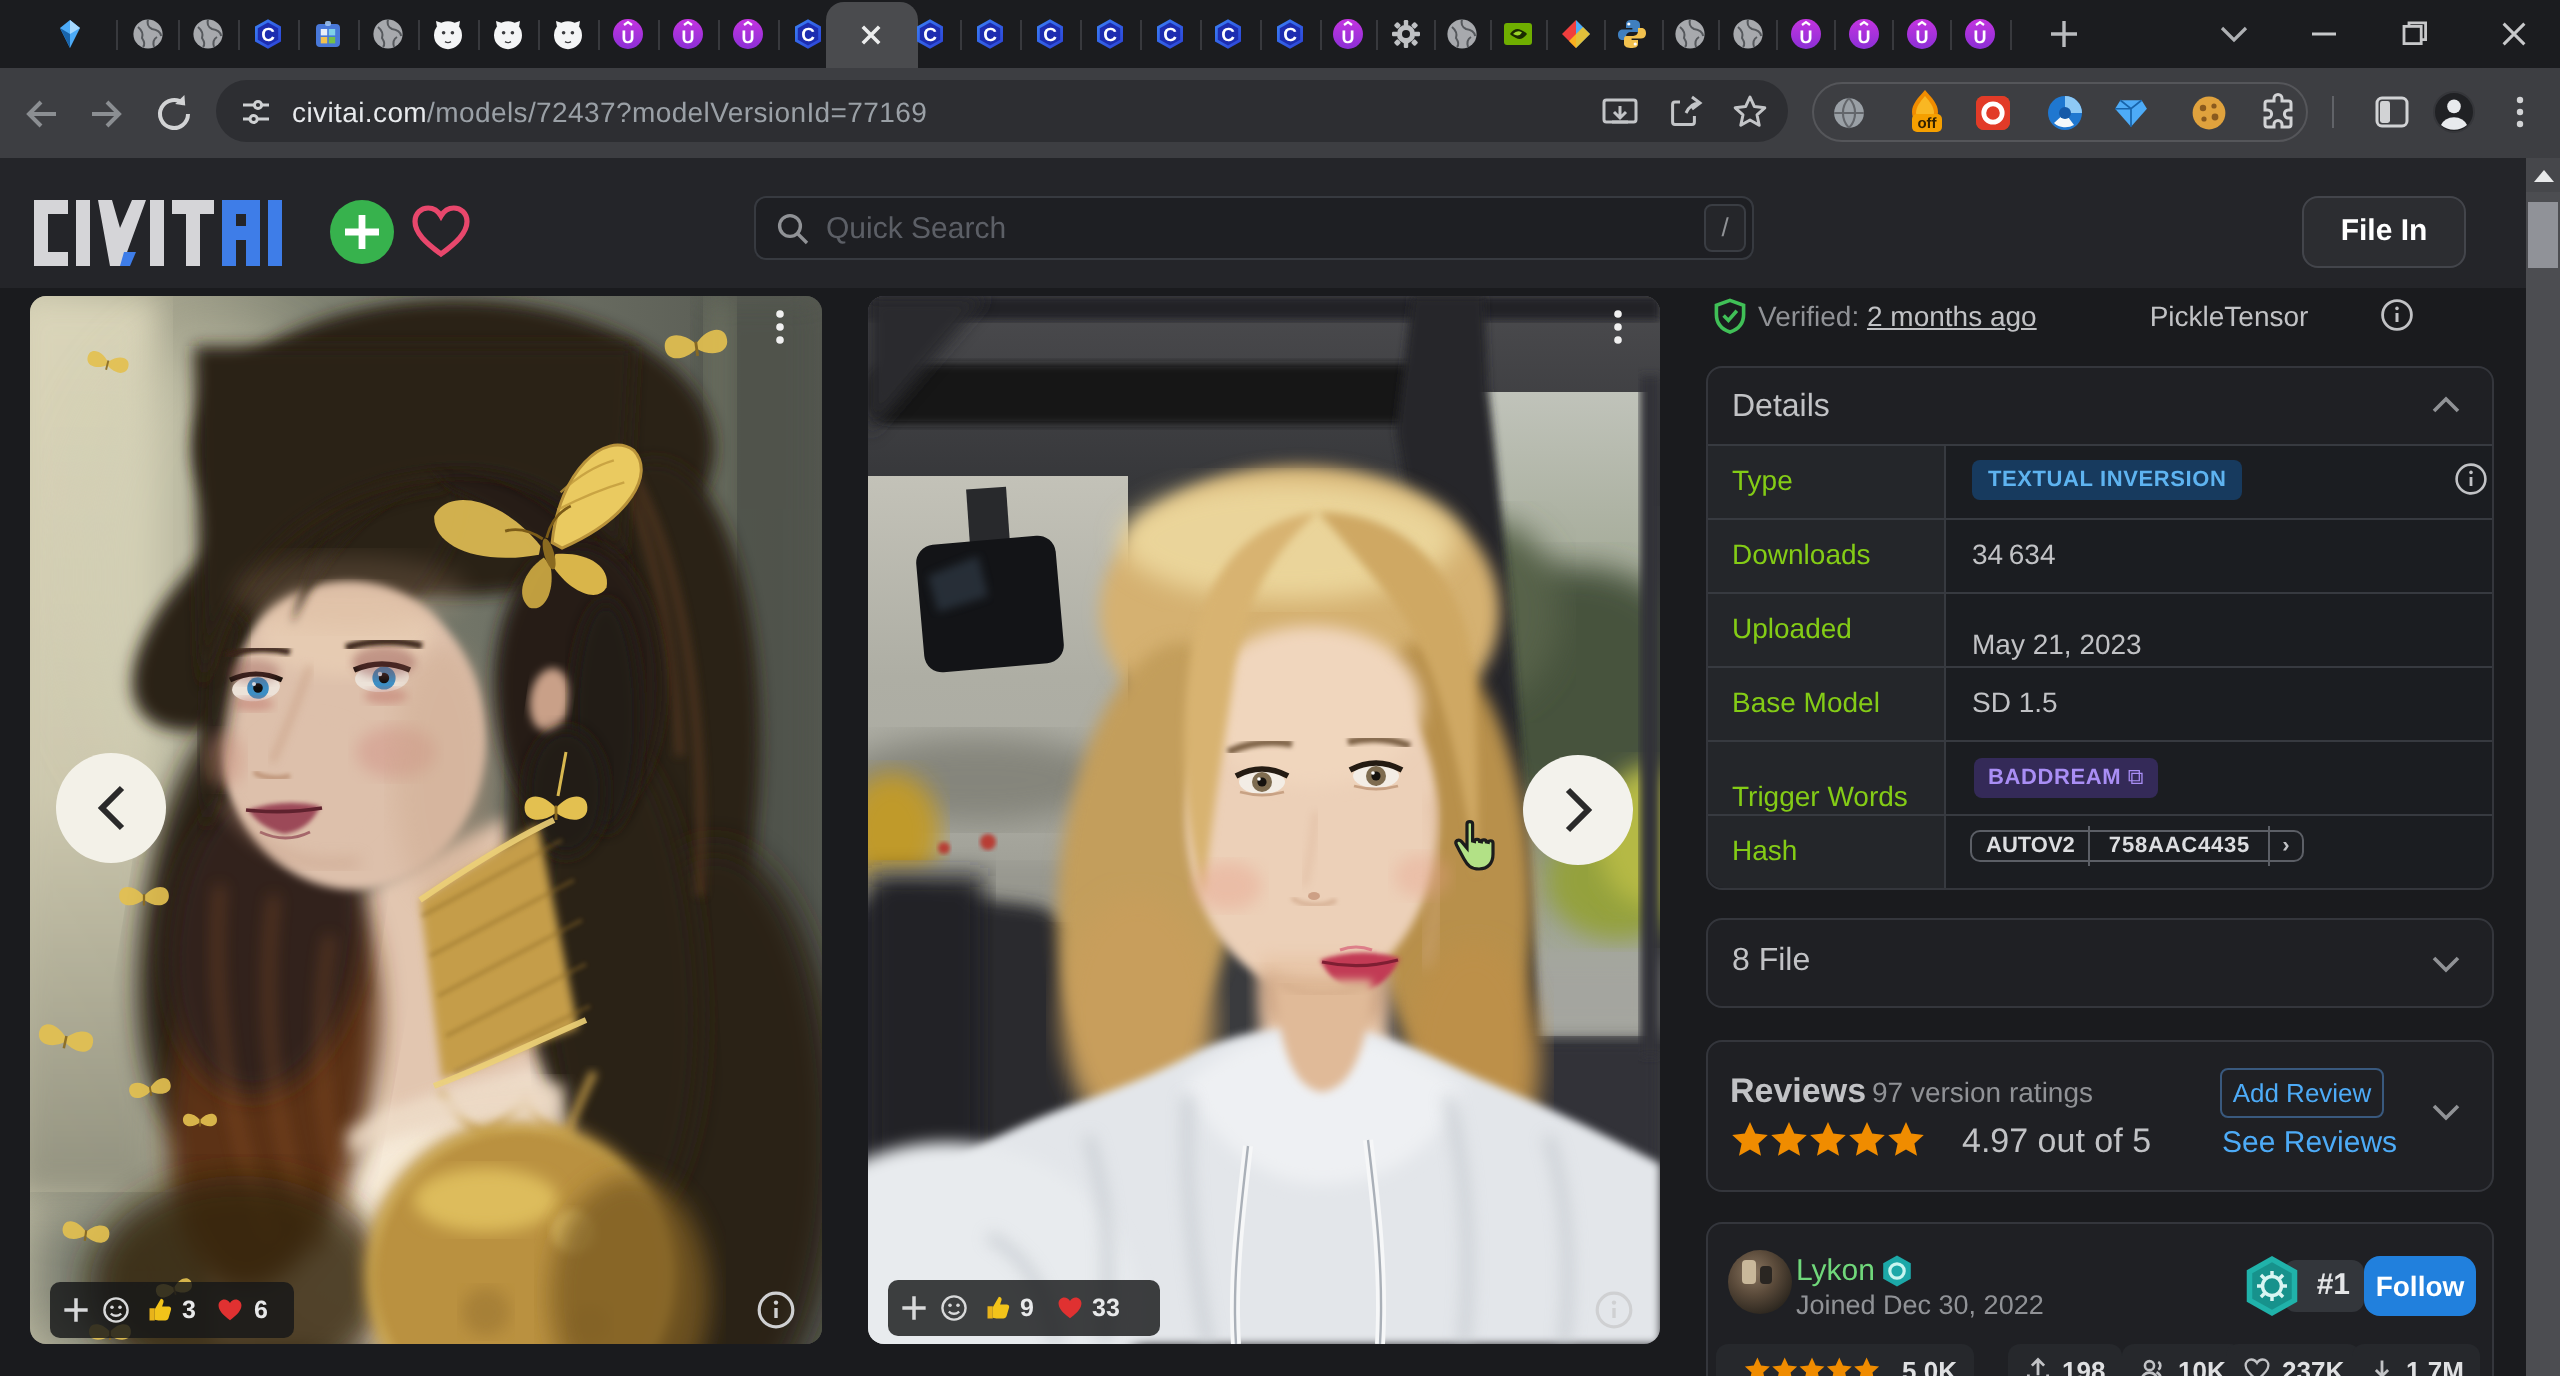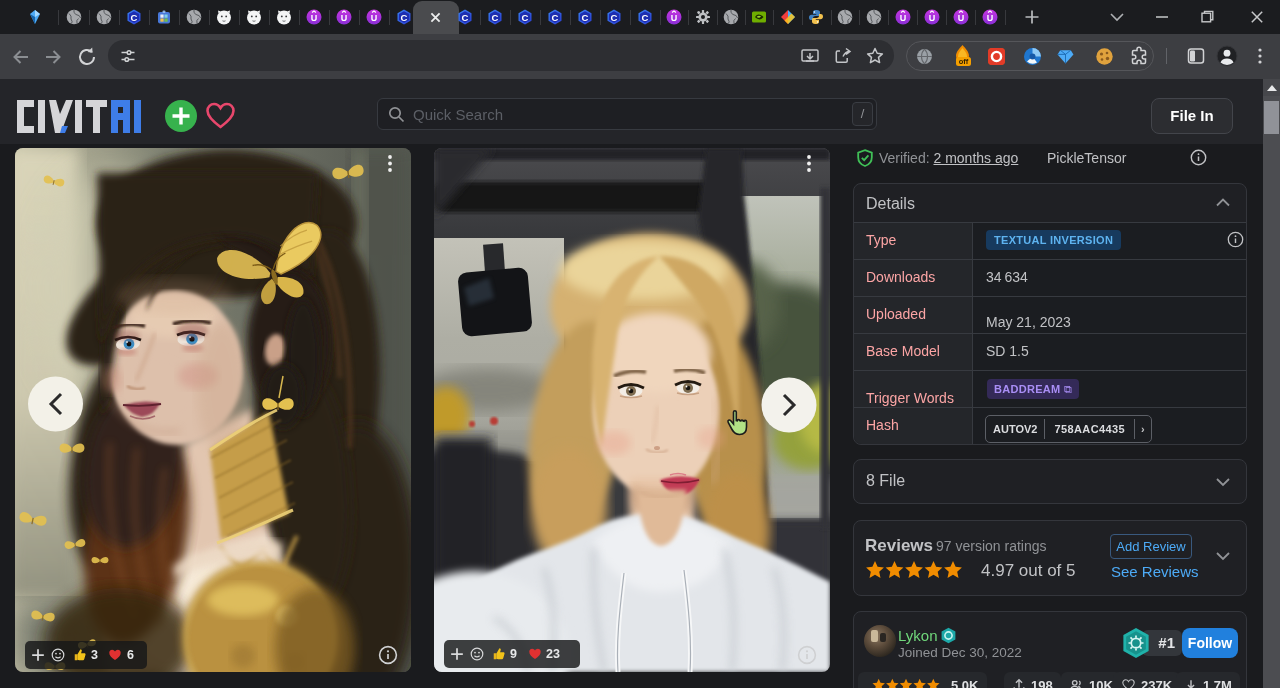--- a/index.html
+++ b/index.html
@@ -22,21 +22,21 @@
 #searchbar{position:absolute;left:377px;top:98px;width:500px;height:32px;background:#1e1f23;border:1px solid #373a40;border-radius:6px}
 #slash{position:absolute;left:852px;top:102px;width:21px;height:24px;background:#25262a;border:1px solid #3a3d43;border-radius:4px;color:#909296;font-size:13px;text-align:center;line-height:22px}
 #qsearch{position:absolute;left:413px;top:106px;font-size:15px;color:#5c5f66}
 #signin{position:absolute;left:1151px;top:98px;width:82px;height:36px;background:#2c2d31;border:1px solid #43454b;border-radius:8px;color:#fff;font-weight:bold;font-size:15px;text-align:center;line-height:33px}
 
 .imgcard{position:absolute;top:148px;width:396px;height:524px;border-radius:8px;overflow:hidden;background:#333}
 #card1{left:15px}
 #card2{left:434px}
 
 .panel{position:absolute;background:#1f2024;border:1px solid #34363c;border-radius:8px}
-.dlbl{position:absolute;left:12px;font-size:14px;font-weight:500;color:#fca5a5}
+.dlbl{position:absolute;left:12px;font-size:14px;font-weight:500;color:#84cc16}
 .dval{position:absolute;left:132px;font-size:14px;color:#c1c2c5}
 
 #scrollbar{position:absolute;left:1263px;top:79px;width:17px;height:609px;background:#4c4d51}
 #sbarrow{position:absolute;left:1263px;top:79px;width:17px;height:17px;background:#46474b}
 #sbthumb{position:absolute;left:1264px;top:101px;width:15px;height:33px;background:#909298}
 </style>
 </head>
 <body>
 <div id="stage">
   <svg width="0" height="0" style="position:absolute">
@@ -270,20 +270,21 @@
       <path d="M18,11 H5 M10.5,5 L4.5,11 L10.5,17" stroke="#8b8e92" stroke-width="2" fill="none"></path>
     </svg>
   <svg class="abs" style="left:42px;top:46px" width="22" height="22" viewBox="0 0 22 22">
       <path d="M4,11 H17 M11.5,5 L17.5,11 L11.5,17" stroke="#8b8e92" stroke-width="2" fill="none"></path>
     </svg>
   <svg class="abs" style="left:76px;top:46px" width="22" height="22" viewBox="0 0 22 22">
       <path d="M18,11 a7,7 0 1 1 -2.2,-5.1" stroke="#d2d3d5" stroke-width="2" fill="none"></path>
       <path d="M16.2,1.5 L16.6,6.7 L11.6,6.0 Z" fill="#d2d3d5"></path>
     </svg>
   <div id="omnibox"></div>
+  <div id="urltext">civitai.com<span>/models/72437?modelVersionId=77169</span></div>
 
   <svg class="abs" style="left:119px;top:47px" width="18" height="18" viewBox="0 0 18 18">
     <path d="M2.5,5.5 H8 M11.5,5.5 H15.5 M2.5,12.5 H6 M9.5,12.5 H15.5" stroke="#cfd1d3" stroke-width="1.6"></path>
     <circle cx="10" cy="5.5" r="1.8" fill="none" stroke="#cfd1d3" stroke-width="1.5"></circle>
     <circle cx="7.8" cy="12.5" r="1.8" fill="none" stroke="#cfd1d3" stroke-width="1.5"></circle>
   </svg>
 
   <svg class="abs" style="left:800px;top:46px" width="20" height="20" viewBox="0 0 20 20">
       <rect x="2" y="4" width="16" height="11" rx="1.2" fill="none" stroke="#c3c5c8" stroke-width="1.5"></rect>
       <path d="M10,7 V12.2 M7,10 L10,13 L13,10" stroke="#c3c5c8" stroke-width="1.5" fill="none"></path>
@@ -731,34 +732,34 @@
         <path d="M4.4,8.8 Q7,11 9.6,8.8" stroke="#d8d9da" stroke-width="1.2" fill="none"></path>
       </svg>
   <svg class="abs" style="left:58px;top:499px" width="14" height="14" viewBox="0 0 16 16">
         <path d="M2,7 h3 v7 H2 Z" fill="#e8b31a"></path>
         <path d="M5,13.5 V7.5 L8.5,1.5 C9.5,1.5 10.3,2.3 10,3.5 L9.2,6 H13 c1,0 1.6,.8 1.3,1.8 l-1.4,4.8 C12.6,13.4 12,14 11,14 H7 Z" fill="#f2c31a"></path>
       </svg>
   <div class="abs" style="left:76px;top:499px;color:#e8e9ea;font-size:12.5px;font-weight:bold">9</div>
   <svg class="abs" style="left:94px;top:499px" width="14" height="14" viewBox="0 0 33 32">
         <path d="M16.5,28 C8,22 3,16.5 3,10.5 C3,6.3 6.2,3.5 9.8,3.5 c2.8,0 5.2,1.7 6.7,4.2 c1.5,-2.5 3.9,-4.2 6.7,-4.2 c3.6,0 6.8,2.8 6.8,7 C30,16.5 25,22 16.5,28 Z" fill="#e03131"></path>
       </svg>
-  <div class="abs" style="left:112px;top:499px;color:#e8e9ea;font-size:12.5px;font-weight:bold">23</div>
+  <div class="abs" style="left:112px;top:499px;color:#e8e9ea;font-size:12.5px;font-weight:bold">33</div>
   <svg class="abs" style="left:363px;top:497px" width="20" height="20" viewBox="0 0 20 20">
         <circle cx="10" cy="10" r="8.4" fill="none" stroke="#cfd0d2" stroke-width="1.6"></circle>
         <path d="M10,9 V14" stroke="#cfd0d2" stroke-width="1.7"></path>
         <circle cx="10" cy="6.3" r="1.1" fill="#cfd0d2"></circle>
       </svg>
   </div>
 
   <svg class="abs" style="left:856px;top:149px" width="18" height="18" viewBox="0 0 18 18">
       <path d="M9,1.2 L15.8,3.6 V8.2 C15.8,12.6 13,15.6 9,17 C5,15.6 2.2,12.6 2.2,8.2 V3.6 Z" fill="none" stroke="#40c057" stroke-width="1.8"></path>
       <path d="M5.8,8.8 L8.2,11.2 L12.4,6.4" fill="none" stroke="#40c057" stroke-width="1.8"></path>
     </svg>
   <div class="abs" style="left:879px;top:150px;font-size:14px;color:#909296">Verified: <span style="color:#c1c2c5;text-decoration:underline">2 months ago</span></div>
-  <div class="abs" style="left:1047px;top:150px;width:135px;text-align:left;font-size:14px;color:#c1c2c5">PickleTensor</div>
+  <div class="abs" style="left:1047px;top:150px;width:135px;text-align:center;font-size:14px;color:#c1c2c5">PickleTensor</div>
   <svg class="abs" style="left:1190px;top:149px" width="17" height="17" viewBox="0 0 17 17">
       <circle cx="8.5" cy="8.5" r="7.2" fill="none" stroke="#c1c2c5" stroke-width="1.4"></circle>
       <path d="M8.5,7.5 V12" stroke="#c1c2c5" stroke-width="1.5"></path>
       <circle cx="8.5" cy="5.2" r=".9" fill="#c1c2c5"></circle>
     </svg>
 
   <div class="panel" style="left:853px;top:183px;width:394px;height:262px"></div>
   <div class="abs" style="left:866px;top:195px;font-size:16px;font-weight:500;color:#c1c2c5">Details</div>
   <svg class="abs" style="left:1215px;top:197px" width="16" height="12" viewBox="0 0 16 12">
       <path d="M2,8.5 L8,2.5 L14,8.5" stroke="#909296" stroke-width="1.8" fill="none"></path>
@@ -783,21 +784,21 @@
     <div class="dval" style="top:47px">34 634</div>
     <div class="dval" style="top:92px">May 21, 2023</div>
     <div class="dval" style="top:121px">SD 1.5</div>
     <div class="abs" style="left:132px;top:8px;height:20px;padding:0 8px;background:#173a5e;border-radius:4px;color:#5eb3f0;font-size:11px;font-weight:bold;line-height:20px;letter-spacing:.3px">TEXTUAL INVERSION</div>
     <svg class="abs" style="left:373px;top:9px" width="17" height="17" viewBox="0 0 17 17">
         <circle cx="8.5" cy="8.5" r="7.2" fill="none" stroke="#c1c2c5" stroke-width="1.3"></circle>
         <path d="M8.5,7.5 V12" stroke="#c1c2c5" stroke-width="1.4"></path>
         <circle cx="8.5" cy="5.2" r=".9" fill="#c1c2c5"></circle>
       </svg>
     <div class="abs" style="left:133px;top:157px;height:20px;padding:0 7px;background:#342a58;border-radius:4px;color:#a98ef5;font-size:11px;font-weight:bold;line-height:20px;letter-spacing:.3px">BADDREAM <span style="font-weight:normal">⧉</span></div>
-    <div class="abs" style="left:131px;top:193px;height:28px;border:1px solid #5c5f66;border-radius:5px;display:flex;align-items:center;color:#dcdde0;font-size:11px;font-weight:bold">
+    <div class="abs" style="left:131px;top:193px;height:16px;border:1px solid #5c5f66;border-radius:5px;display:flex;align-items:center;color:#dcdde0;font-size:11px;font-weight:bold">
       <span style="padding:0 7px">AUTOV2</span>
         <span style="width:1px;height:20px;background:#5c5f66"></span>
         <span style="padding:0 9px;letter-spacing:.4px">758AAC4435</span>
         <span style="width:1px;height:20px;background:#5c5f66"></span>
         <span style="padding:0 6px;color:#c1c2c5">›</span>
     </div>
   </div>
 
   <div class="panel" style="left:853px;top:459px;width:394px;height:45px"></div>
   <div class="abs" style="left:866px;top:472px;font-size:16px;font-weight:500;color:#c1c2c5">8 File</div>

